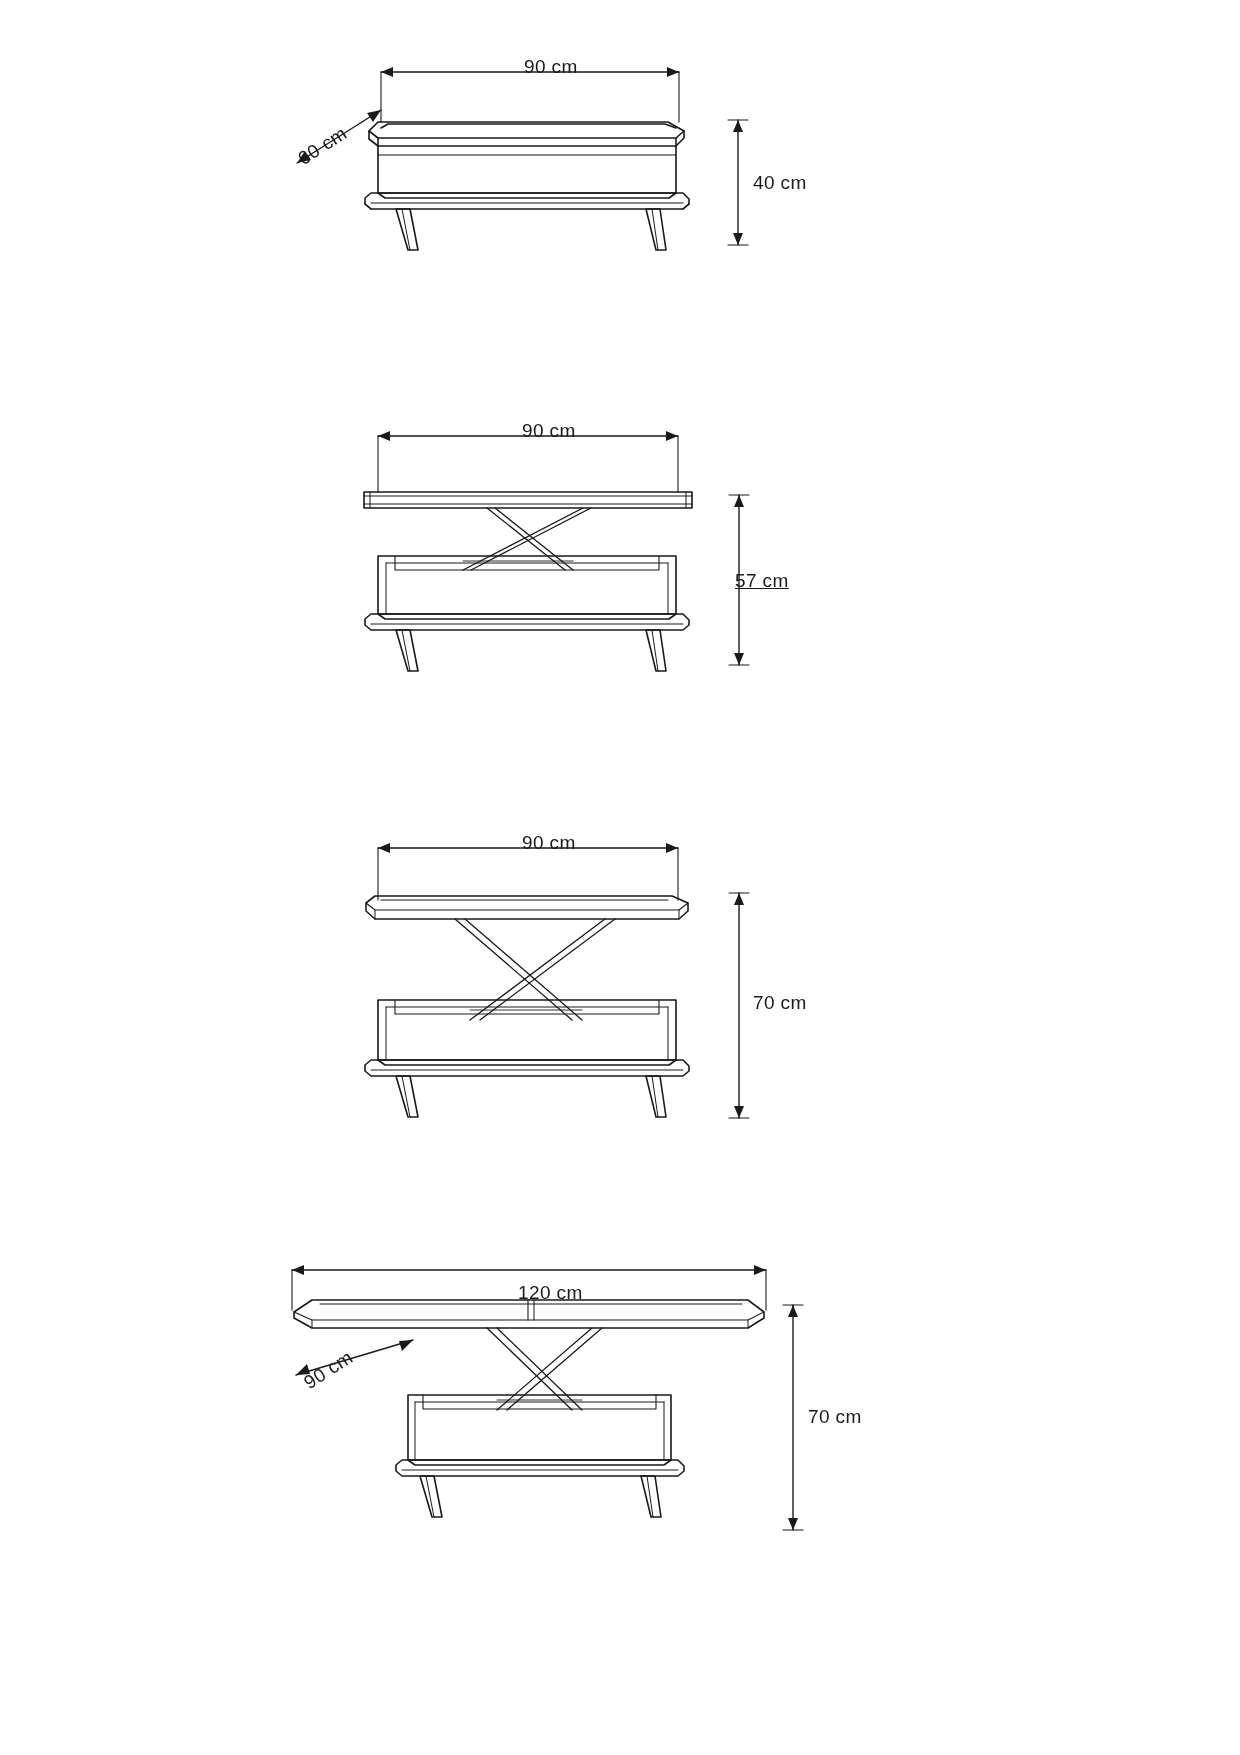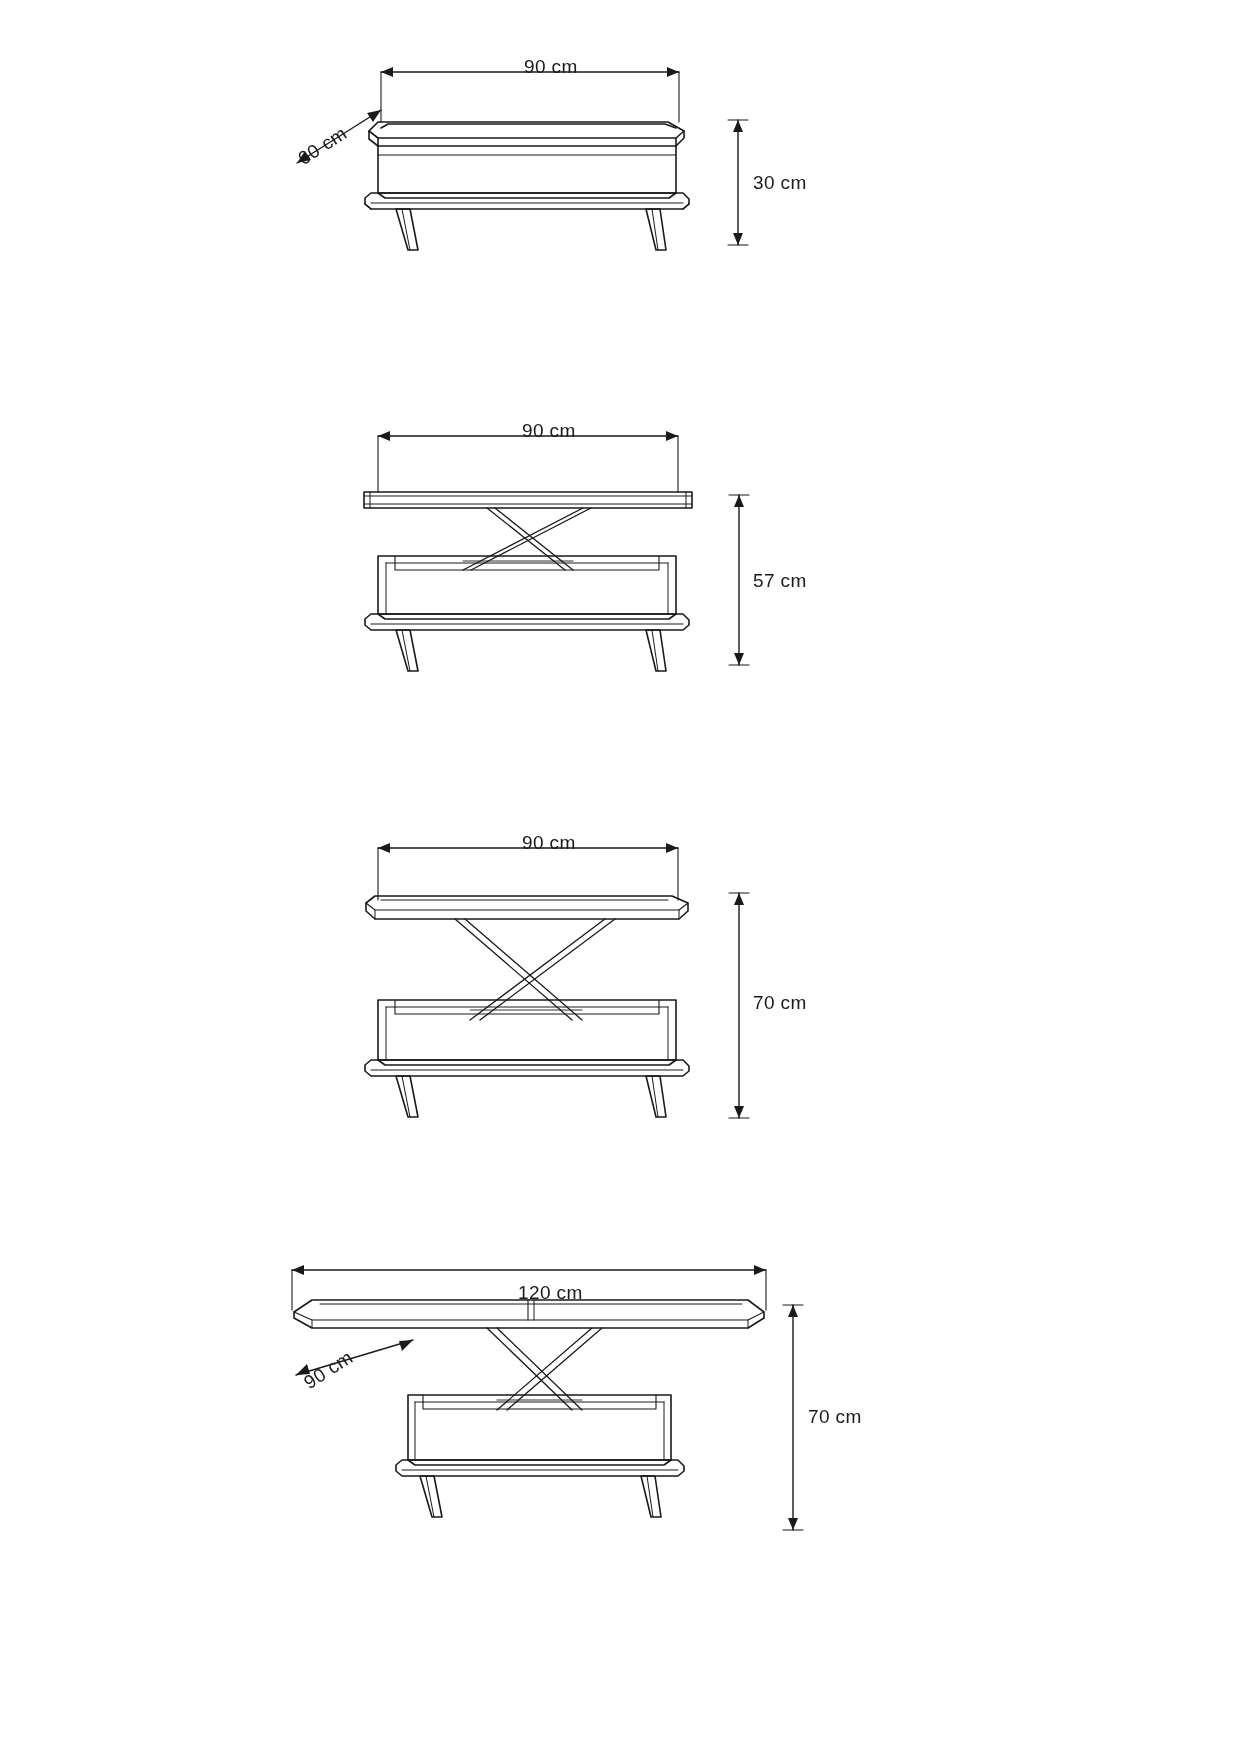--- a/index.html
+++ b/index.html
@@ -216,24 +216,24 @@
         <path d="M426 1476 L434 1517" stroke-width="1.0"></path>
         <path d="M641 1476 L655 1476 L661 1517 L651 1517 Z"></path>
         <path d="M647 1476 L653 1517" stroke-width="1.0"></path>
       </g>
 
     </g>
   </svg>
 
   <div class="dim-label" style="left:524px; top:56px;">90 cm</div>
   <div class="dim-label rot-depth" style="left:306px; top:148px;">60 cm</div>
-  <div class="dim-label" style="left:753px; top:172px;">30 cm</div>
+  <div class="dim-label" style="left:753px; top:172px;">40 cm</div>
 
   <div class="dim-label" style="left:522px; top:420px;">90 cm</div>
-  <div class="dim-label" style="left:753px; top:570px;">57 cm</div>
+  <div class="dim-label" style="left:735px; top:570px;text-decoration:underline;">57 cm</div>
 
   <div class="dim-label" style="left:522px; top:832px;">90 cm</div>
   <div class="dim-label" style="left:753px; top:992px;">70 cm</div>
 
   <div class="dim-label" style="left:518px; top:1249px;margin-top:33px;">120 cm</div>
   <div class="dim-label rot-depth" style="left:312px; top:1372px;">90 cm</div>
   <div class="dim-label" style="left:808px; top:1406px;">70 cm</div>
 
 </div>
 

